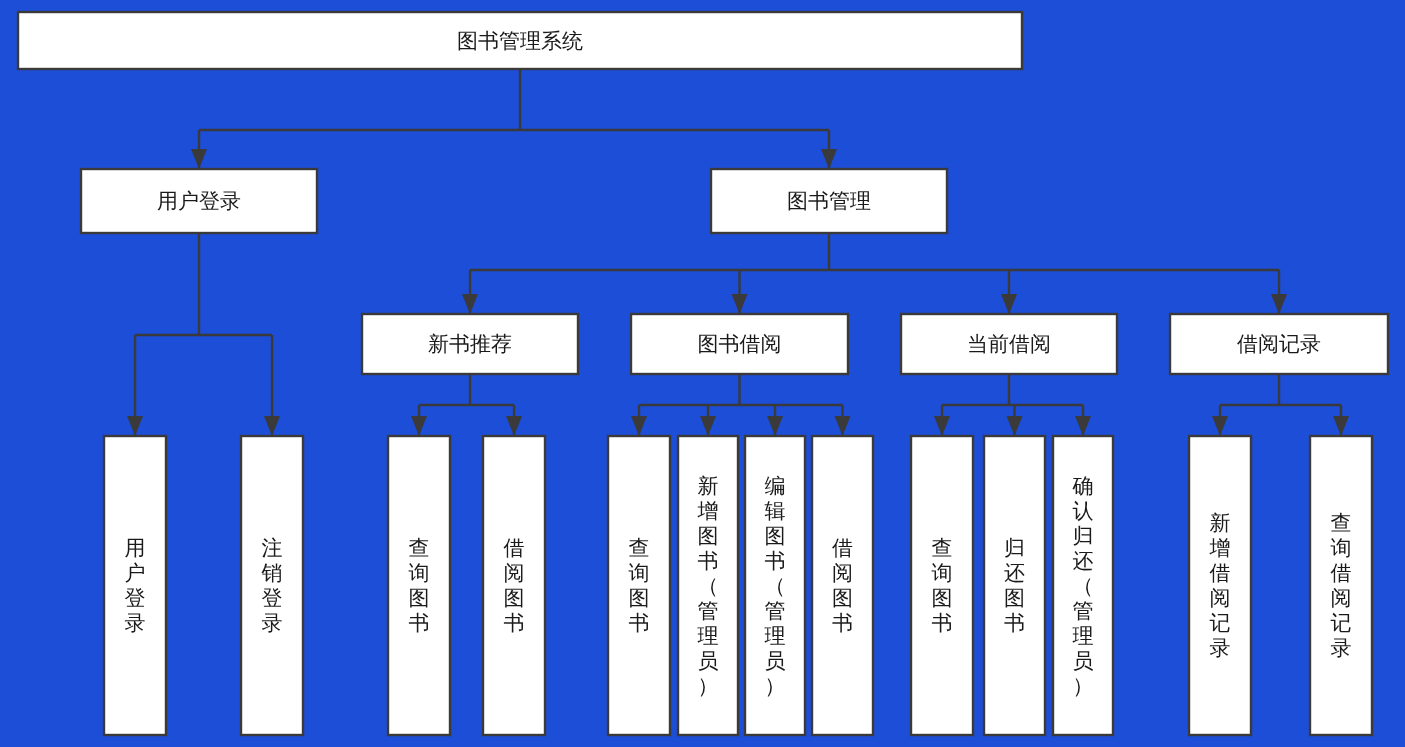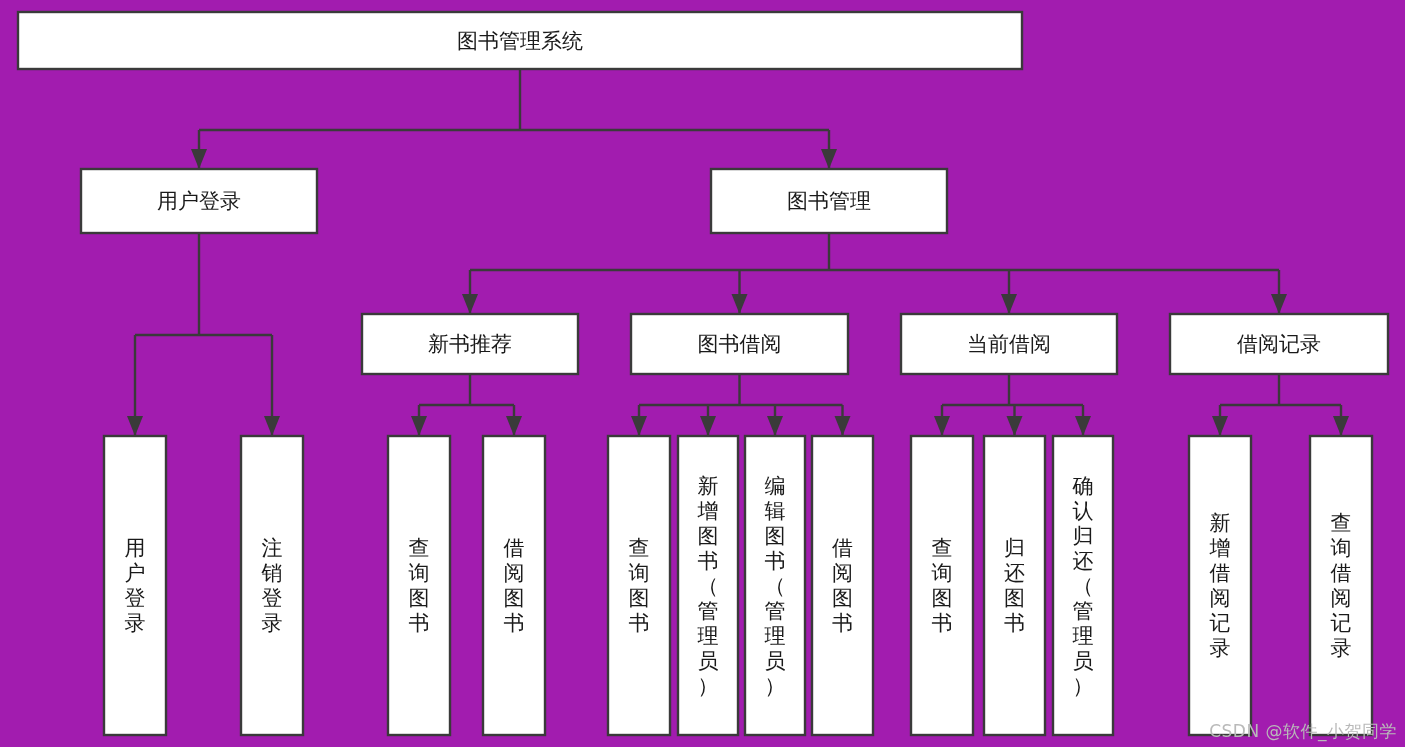--- a/index.html
+++ b/index.html
@@ -10,21 +10,21 @@
   body {
     width: 1405px;
     height: 747px;
     font-family: "DejaVu Sans", "Liberation Sans", sans-serif;
     overflow: hidden;
   }
   #diagram-root {
     position: relative;
     width: 1405px;
     height: 747px;
-    background: #a21caf;
+    background: #1d4ed8;
   }
   svg#tree-svg {
     position: absolute;
     left: 0;
     top: 0;
     width: 1405px;
     height: 747px;
   }
   .node-box {
     fill: #ffffff;
@@ -202,15 +202,14 @@
           <rect x="1189" y="436" width="62" height="299" class="node-box"></rect>
           <text x="1220" y="0" class="node-label-v"><tspan x="1220" y="530">新</tspan><tspan x="1220" y="555">增</tspan><tspan x="1220" y="580">借</tspan><tspan x="1220" y="605">阅</tspan><tspan x="1220" y="630">记</tspan><tspan x="1220" y="655">录</tspan></text>
         </g>
         <g>
           <rect x="1310" y="436" width="62" height="299" class="node-box"></rect>
           <text x="1341" y="0" class="node-label-v"><tspan x="1341" y="530">查</tspan><tspan x="1341" y="555">询</tspan><tspan x="1341" y="580">借</tspan><tspan x="1341" y="605">阅</tspan><tspan x="1341" y="630">记</tspan><tspan x="1341" y="655">录</tspan></text>
         </g>
       </g>
   </svg>
 
-  <div class="watermark-text">CSDN @软件_小贺同学</div>
 
 </div>
 
 </body></html>

